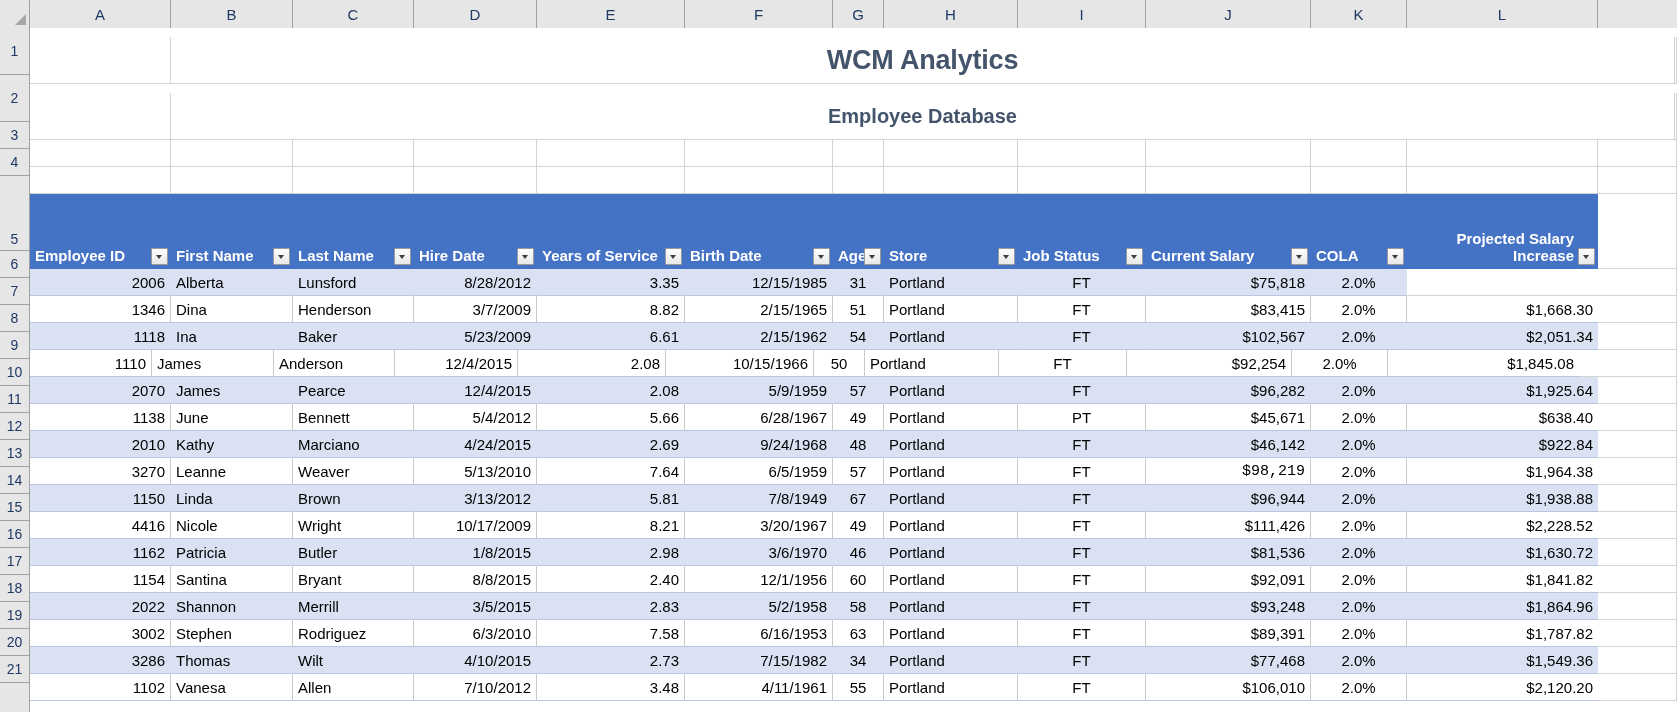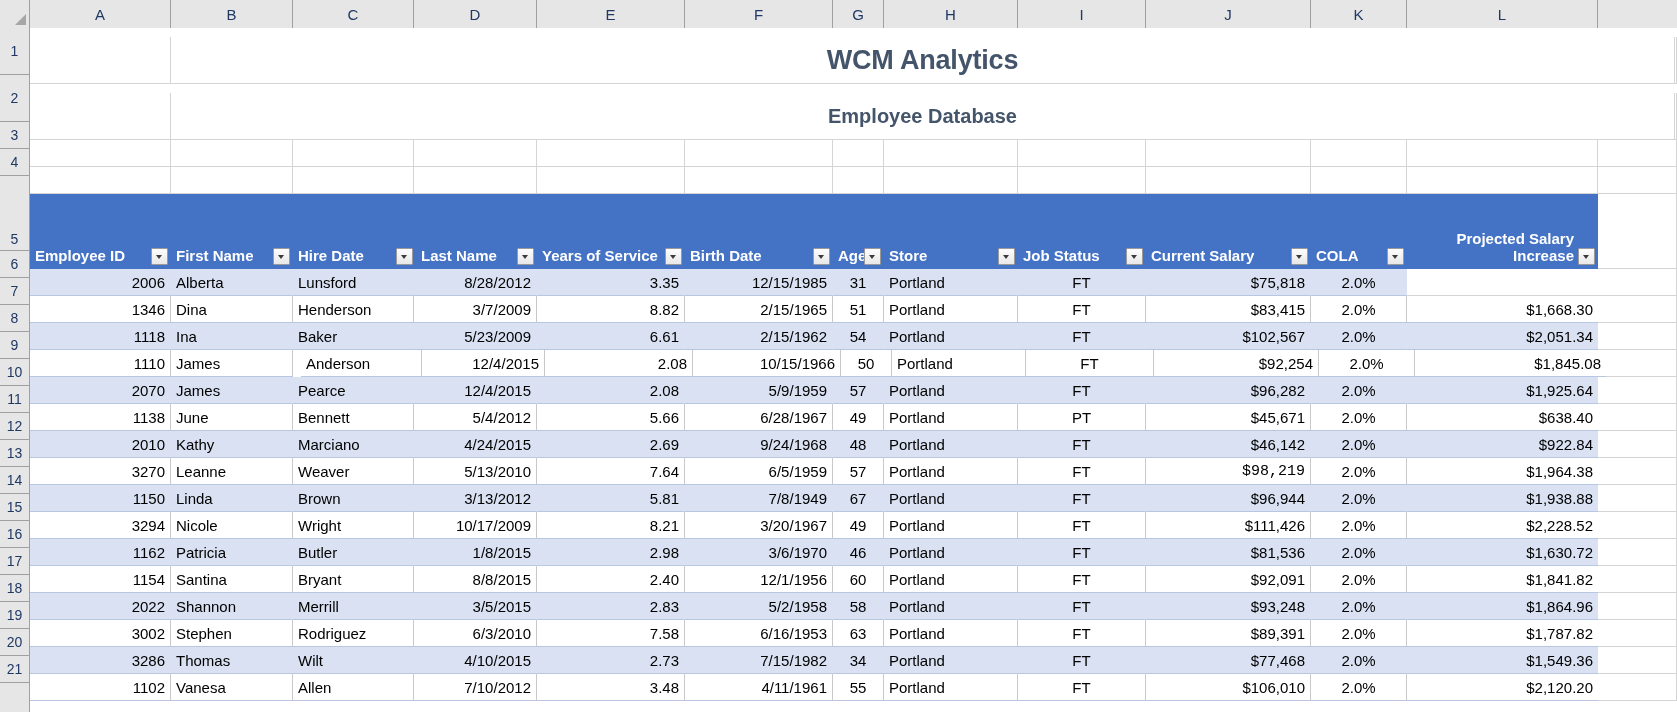--- a/index.html
+++ b/index.html
@@ -224,26 +224,26 @@
 
       <div class="thead">
         <div class="th" style="width:141px">
           <span class="lbl">Employee ID</span>
           <span class="fbtn"></span>
         </div>
         <div class="th" style="width:122px">
           <span class="lbl">First Name</span>
           <span class="fbtn"></span>
         </div>
+        <div class="th" style="width:121px">
+          <span class="lbl">Last Name</span>
+          <span class="fbtn"></span>
+        </div>
         <div class="th" style="width:123px">
           <span class="lbl">Hire Date</span>
-          <span class="fbtn"></span>
-        </div>
-        <div class="th" style="width:121px">
-          <span class="lbl">Last Name</span>
           <span class="fbtn"></span>
         </div>
         <div class="th" style="width:148px">
           <span class="lbl">Years of Service</span>
           <span class="fbtn"></span>
         </div>
         <div class="th" style="width:148px">
           <span class="lbl">Birth Date</span>
           <span class="fbtn"></span>
         </div>
@@ -313,23 +313,23 @@
             <div class="td r" style="width: 148px;">2/15/1962</div>
             <div class="td c" style="width: 51px;">54</div>
             <div class="td l" style="width: 134px;">Portland</div>
             <div class="td c" style="width: 128px;">FT</div>
             <div class="td r" style="width: 165px;">$102,567</div>
             <div class="td c" style="width: 96px;">2.0%</div>
             <div class="td r last" style="width: 191px;">$2,051.34</div>
             <div class="tail" style="flex: 1 1 0%; border-bottom: 1px solid rgb(212, 212, 212);"></div>
           </div>
           <div class="drow plain">
-            <div class="td r" style="width: 141px; padding-left: 13px;">1110</div>
+            <div class="td r" style="width: 122px; padding-left: 13px;">1110</div>
             <div class="td l" style="width: 122px;">James</div>
-            <div class="td l" style="width: 121px; margin-left: 8px;">Anderson</div>
+            <div class="td l" style="width: 121px;">Anderson</div>
             <div class="td r" style="width: 123px;">12/4/2015</div>
             <div class="td r" style="width: 148px;">2.08</div>
             <div class="td r" style="width: 148px;">10/15/1966</div>
             <div class="td c" style="width: 51px;">50</div>
             <div class="td l" style="width: 134px;">Portland</div>
             <div class="td c" style="width: 128px;">FT</div>
             <div class="td r" style="width: 165px;">$92,254</div>
             <div class="td c" style="width: 96px;">2.0%</div>
             <div class="td r last" style="width: 191px;">$1,845.08</div>
             <div class="tail" style="flex: 1 1 0%; border-bottom: 1px solid rgb(212, 212, 212);"></div>
@@ -403,21 +403,21 @@
             <div class="td r" style="width: 148px;">7/8/1949</div>
             <div class="td c" style="width: 51px;">67</div>
             <div class="td l" style="width: 134px;">Portland</div>
             <div class="td c" style="width: 128px;">FT</div>
             <div class="td r" style="width: 165px;">$96,944</div>
             <div class="td c" style="width: 96px;">2.0%</div>
             <div class="td r last" style="width: 191px;">$1,938.88</div>
             <div class="tail" style="flex: 1 1 0%; border-bottom: 1px solid rgb(212, 212, 212);"></div>
           </div>
           <div class="drow plain">
-            <div class="td r" style="width: 141px;">3294</div>
+            <div class="td r" style="width: 141px;">4416</div>
             <div class="td l" style="width: 122px;">Nicole</div>
             <div class="td l" style="width: 121px;">Wright</div>
             <div class="td r" style="width: 123px;">10/17/2009</div>
             <div class="td r" style="width: 148px;">8.21</div>
             <div class="td r" style="width: 148px; text-align: right;">3/20/1967</div>
             <div class="td c" style="width: 51px;">49</div>
             <div class="td l" style="width: 134px;">Portland</div>
             <div class="td c" style="width: 128px;">FT</div>
             <div class="td r" style="width: 165px;">$111,426</div>
             <div class="td c" style="width: 96px;">2.0%</div>

